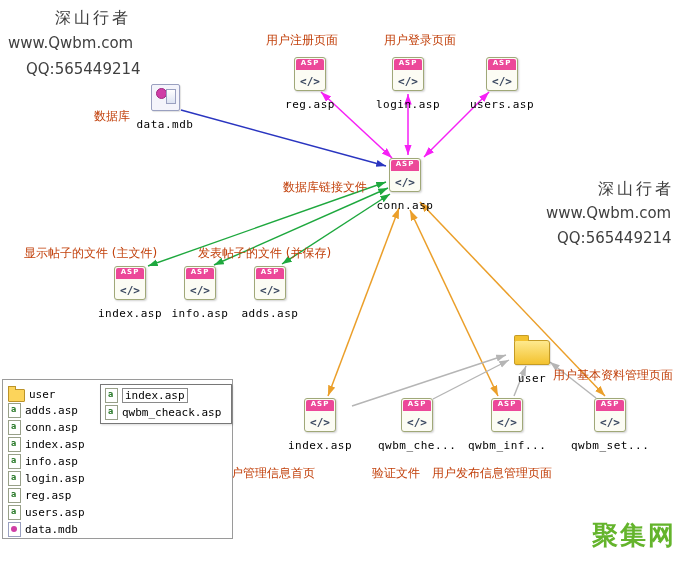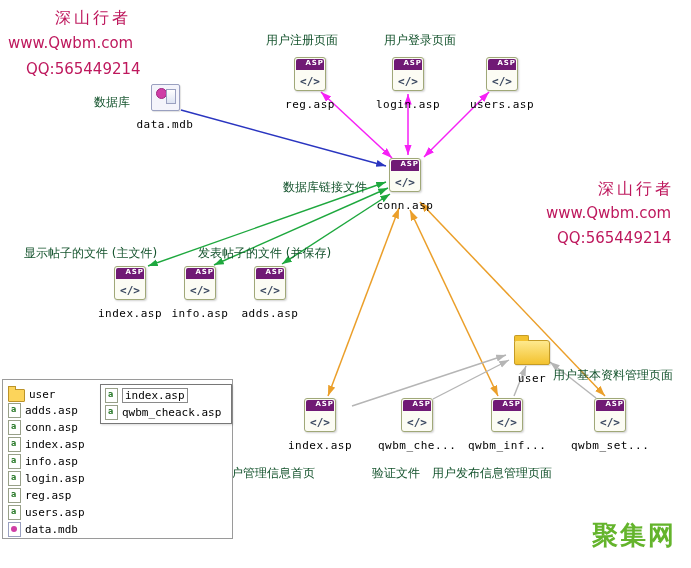--- a/index.html
+++ b/index.html
@@ -1,31 +1,31 @@
 <!DOCTYPE html>
 <html><head>
 <meta charset="utf-8">
 <style>
   html,body{margin:0;padding:0;background:#fff;}
   .canvas{position:relative;width:691px;height:568px;background:#ffffff;overflow:hidden;
           font-family:"DejaVu Sans","Liberation Sans",sans-serif;}
   .arrow-layer{position:absolute;left:0;top:0;z-index:1;pointer-events:none;}
-  .wm{position:absolute;color:#be185d;white-space:nowrap;z-index:0;}
+  .wm{position:absolute;color:#404040;white-space:nowrap;z-index:0;}
   .wm.big{font-size:16px;letter-spacing:3px;}
   .wm.med{font-size:15px;}
-  .anno{position:absolute;font-size:12px;color:#14532d;white-space:nowrap;z-index:2;}
+  .anno{position:absolute;font-size:12px;color:#c2410c;white-space:nowrap;z-index:2;}
   .node{position:absolute;width:70px;text-align:center;z-index:2;}
   .node .nlabel{margin-top:3px;font:11px "DejaVu Sans Mono","Liberation Mono",monospace;
                 letter-spacing:.5px;color:#000;white-space:nowrap;}
   
   .asp-icon{position:relative;display:inline-block;width:30px;height:32px;background:#fcfcf4;
             border:1px solid #a0a878;border-radius:3px;box-shadow:1px 1px 2px rgba(0,0,0,.18);}
   .asp-icon .badge{position:absolute;top:1px;left:1px;right:1px;height:11px;line-height:11px;
-                   background:#701a75;color:#fff;font:bold 7px "DejaVu Sans",sans-serif;
-                   text-align:right;border-radius:2px 2px 0 0;letter-spacing:1px;}
+                   background:#ec4899;color:#fff;font:bold 7px "DejaVu Sans",sans-serif;
+                   text-align:center;border-radius:2px 2px 0 0;letter-spacing:1px;}
   .asp-icon .glyph{position:absolute;bottom:2px;left:0;right:0;text-align:center;
                    font:bold 11px "DejaVu Sans Mono",monospace;color:#39475f;}
   
   .folder-icon{position:relative;display:inline-block;width:34px;height:23px;
                background:linear-gradient(#fee98e,#f3c22f);border:1px solid #c49b25;
                border-radius:2px 3px 2px 2px;margin-top:7px;box-shadow:1px 1px 1px rgba(0,0,0,.12);}
   .folder-icon::before{content:"";position:absolute;top:-6px;left:-1px;width:13px;height:5px;
                background:#f3c22f;border:1px solid #c49b25;border-bottom:none;border-radius:2px 2px 0 0;}
   
   .mdb-icon{position:relative;display:inline-block;width:27px;height:25px;background:#f4f4fb;
@@ -104,21 +104,21 @@
 
   <div class="wm big" style="left:55px;top:8px">深山行者</div>
   <div class="wm med" style="left:8px;top:34px">www.Qwbm.com</div>
   <div class="wm med" style="left:26px;top:60px">QQ:565449214</div>
   <div class="wm big" style="left:598px;top:179px">深山行者</div>
   <div class="wm med" style="left:546px;top:204px">www.Qwbm.com</div>
   <div class="wm med" style="left:557px;top:229px">QQ:565449214</div>
 
   <div class="anno" style="left:266px;top:32px">用户注册页面</div>
   <div class="anno" style="left:384px;top:32px">用户登录页面</div>
-  <div class="anno" style="left:94px;top:94px">数据库</div>
+  <div class="anno" style="left:94px;top:108px">数据库</div>
   <div class="anno" style="left:283px;top:179px">数据库链接文件</div>
   <div class="anno" style="left:24px;top:245px">显示帖子的文件 (主文件)</div>
   <div class="anno" style="left:198px;top:245px">发表帖子的文件 (并保存)</div>
   <div class="anno" style="left:219px;top:465px">用户管理信息首页</div>
   <div class="anno" style="left:372px;top:465px">验证文件</div>
   <div class="anno" style="left:432px;top:465px">用户发布信息管理页面</div>
   <div class="anno" style="left:553px;top:367px">用户基本资料管理页面</div>
 
   <div class="node" style="left:275px;top:57px">
     <span class="asp-icon"><span class="badge">ASP</span><span class="glyph">&lt;/&gt;</span></span>

